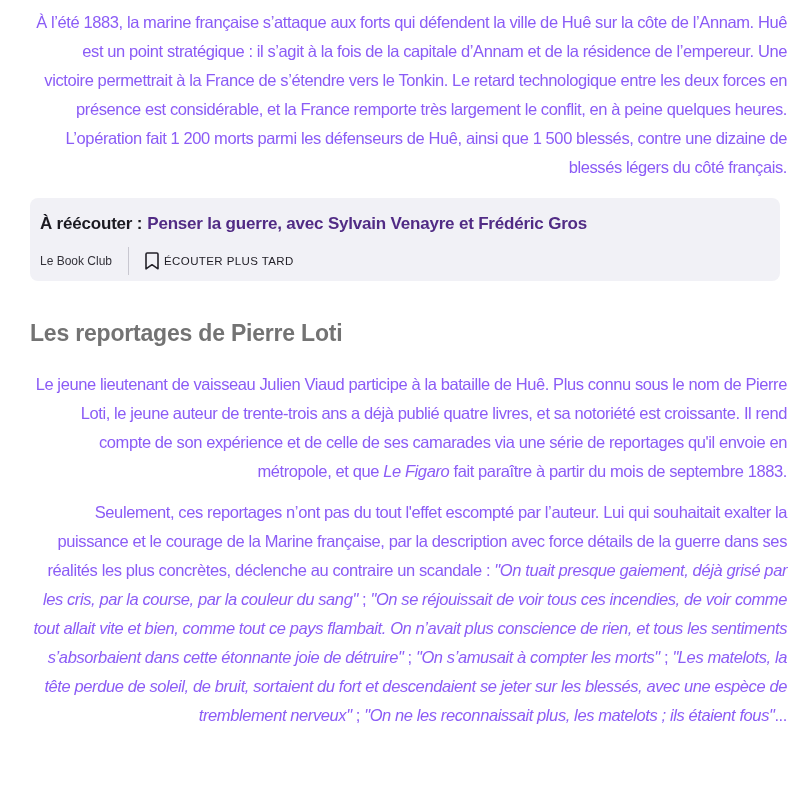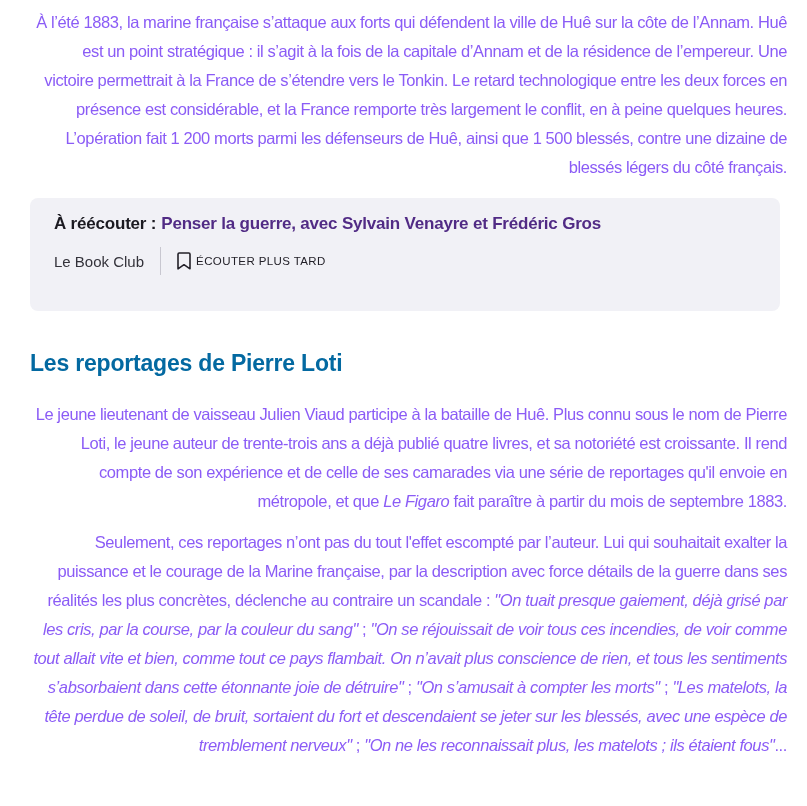--- a/index.html
+++ b/index.html
@@ -23,39 +23,39 @@
     margin: 0;
     color: #8b5cf6;
     text-align: right;
   }
   .p-body em { font-style: italic; }
 
   
   .replay-card {
     margin-top: 16px;
     width: 750px;
-    height: 113px;
+    height: 83px;
     background: #f1f1f6;
     border-radius: 8px;
-    padding: 15px 10px 0 24px;
+    padding: 15px 10px 0 10px;
     display: flex;
   }
   .card-left { flex: 1; min-width: 0; }
   .card-title {
     margin: 0;
     font-size: 17px;
     line-height: 22px;
     font-weight: bold;
     letter-spacing: -0.2px;
     color: #1b1a21;
     white-space: nowrap;
   }
   .card-link { color: #512b85; text-decoration: none; margin-left: 5px; cursor: pointer; }
   .card-meta { display: flex; align-items: center; margin-top: 12px; height: 28px; }
-  .show-name { font-size: 15px; color: #33323a; }
+  .show-name { font-size: 12px; color: #33323a; }
   .v-divider { width: 1px; align-self: stretch; background: #c8c7d0; margin: 0 16px; }
   .listen-later {
     display: flex; align-items: center; gap: 5px;
     background: none; border: none; padding: 0;
     cursor: pointer; font-family: inherit; color: #232129;
   }
   .listen-later .ll-label { font-size: 11.5px; letter-spacing: 0.4px; color: #232129; }
   .bookmark-wrap svg { display: block; }
 
   .card-right { width: 56px; display: flex; flex-direction: column; align-items: center; padding-top: 8px; }
@@ -67,21 +67,21 @@
     cursor: pointer;
   }
   .duration { font-size: 13px; color: #56555e; margin-top: 8px; white-space: nowrap; }
 
   .section-heading {
     margin: 38px 0 0;
     font-size: 23px;
     line-height: 28px;
     font-weight: bold;
     letter-spacing: -0.2px;
-    color: #0369a1;
+    color: #737373;
   }
   #para2 { margin-top: 23px; }
   #para3 { margin-top: 12px; }
 </style>
 </head>
 <body>
 
 <div class="article">
 
   <p class="p-body" id="para1">À l’été 1883, la marine française s’attaque aux forts qui défendent la ville de Huê sur la côte de l’Annam. Huê est un point stratégique : il s’agit à la fois de la capitale d’Annam et de la résidence de l’empereur. Une victoire permettrait à la France de s’étendre vers le Tonkin. Le retard technologique entre les deux forces en présence est considérable, et la France remporte très largement le conflit, en à peine quelques heures. L’opération fait 1 200 morts parmi les défenseurs de Huê, ainsi que 1 500 blessés, contre une dizaine de blessés légers du côté français.</p>

